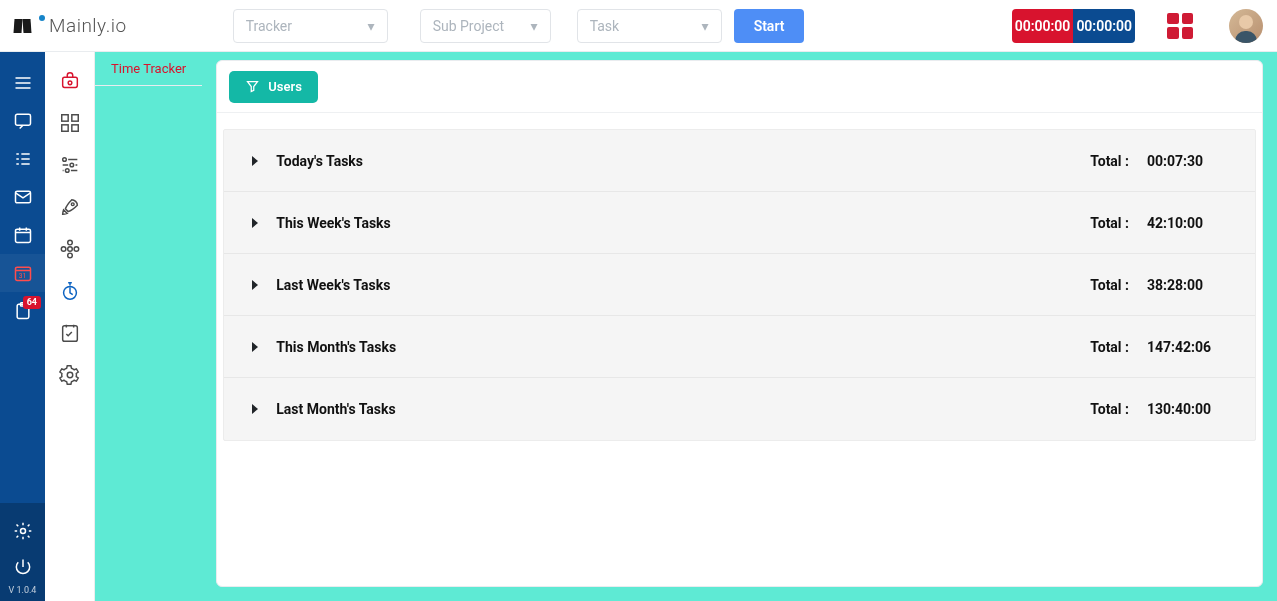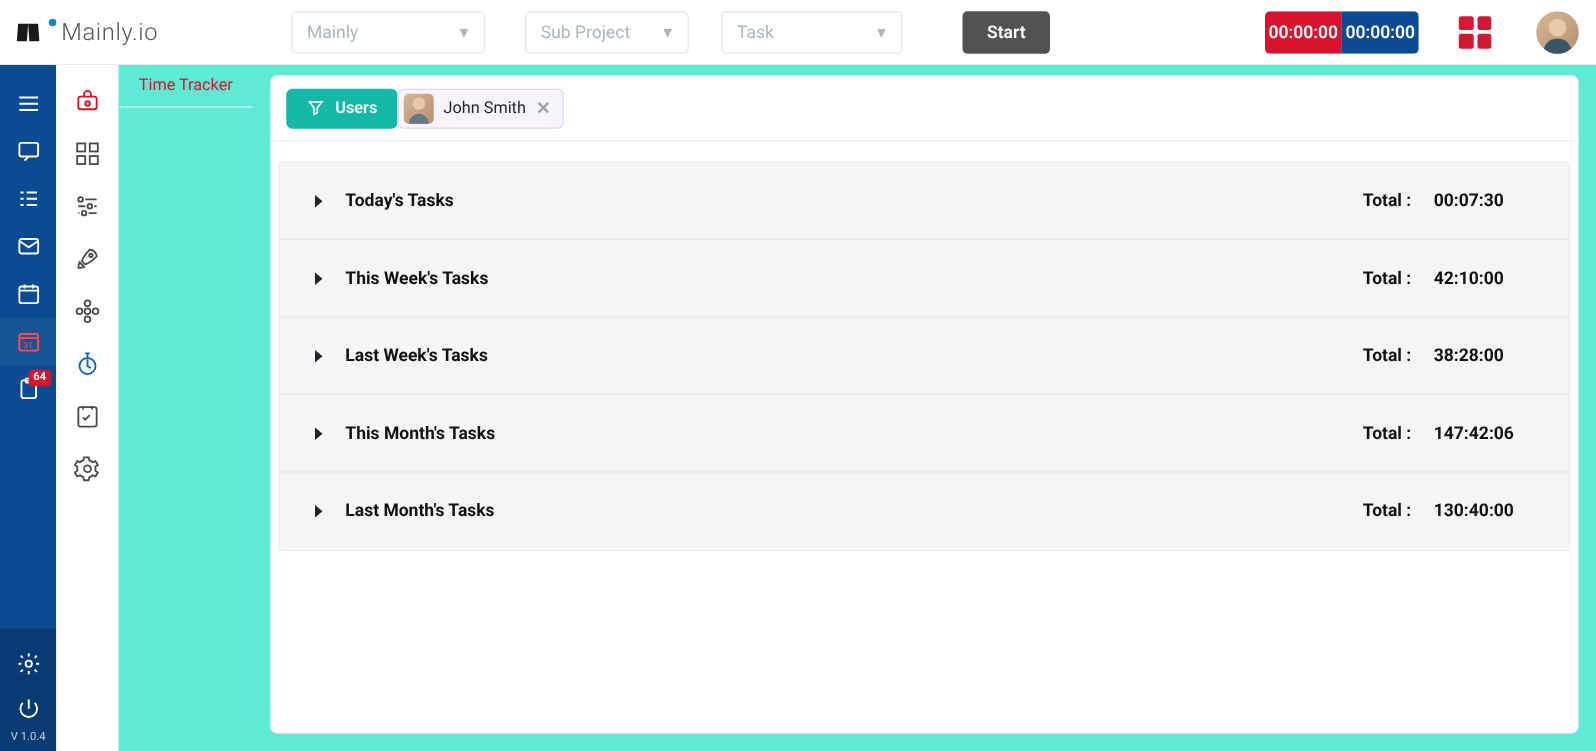--- a/index.html
+++ b/index.html
@@ -8,21 +8,21 @@
 .logo{display:flex;align-items:center;gap:6px;font-size:19px;color:#555;font-weight:300;letter-spacing:0.5px;margin-right:90px}
 .logo .dot{width:6px;height:6px;border-radius:50%;background:#1684c9;display:inline-block;position:relative;top:-8px;left:2px}
 .logo .books{display:flex;gap:1px}
 .logo .book{width:8px;height:14px;background:#1a1a1a;display:inline-block;transform:skewX(-4deg)}
 .logo .book:nth-child(2){transform:skewX(4deg)}
 .sel{height:34px;border:1px solid #e1e4e8;border-radius:4px;background:#fff;display:flex;align-items:center;justify-content:space-between;padding:0 12px;color:#adb5bd;font-size:14px;cursor:pointer}
 .sel.w1{width:155px;margin-left:4px}
 .sel.w2{width:131px;margin-left:20px}
 .sel.w3{width:145px;margin-left:14px}
 .sel .chev{color:#adb5bd}
-.start-btn{height:34px;padding:0 20px;background:#404040;color:#fff;border:none;border-radius:4px;font-size:14px;font-weight:600;margin-left:36px;cursor:pointer;opacity:0.9}
+.start-btn{height:34px;padding:0 20px;background:#3b82f6;color:#fff;border:none;border-radius:4px;font-size:14px;font-weight:600;cursor:pointer;opacity:0.9}
 .spacer{flex:1}
 .timer-box{display:flex;border-radius:4px;overflow:hidden;height:34px;margin-right:20px}
 .timer{display:flex;align-items:center;padding:0 3px;color:#fff;font-size:14px;font-weight:600;font-variant-numeric:tabular-nums}
 .timer.red{background:#d8132e}
 .timer.blue{background:#0b4b91}
 .grid-ic{width:26px;height:26px;display:grid;grid-template-columns:1fr 1fr;grid-template-rows:1fr 1fr;gap:3px;cursor:pointer;margin-right:24px}
 .grid-ic span{background:#cf1b35;border-radius:2px}
 .avatar{width:34px;height:34px;border-radius:50%;background:linear-gradient(135deg,#d4b896,#b89070);cursor:pointer;position:relative;overflow:hidden}
 .avatar::after{content:"";position:absolute;width:14px;height:14px;background:#e8c9a8;border-radius:50%;top:6px;left:10px}
 .avatar::before{content:"";position:absolute;width:22px;height:14px;background:#3a5568;border-radius:10px 10px 0 0;bottom:-2px;left:6px}
@@ -66,21 +66,21 @@
 <div class="topbar">
   <div class="logo">
     <span class="books">
         <span class="book"></span>
         <span class="book"></span>
       </span>
     <span class="dot"></span>
     <span>Mainly.io</span>
   </div>
   <div class="sel w1">
-    <span>Mainly</span>
+    <span>Tracker</span>
     <span class="chev">▾</span>
   </div>
   <div class="sel w2">
     <span>Sub Project</span>
     <span class="chev">▾</span>
   </div>
   <div class="sel w3">
     <span>Task</span>
     <span class="chev">▾</span>
   </div>
@@ -225,25 +225,20 @@
   <div class="main">
     <div class="crumb">Time Tracker</div>
     <div class="panel">
       <div class="filters">
         <button class="users-btn">
           <svg viewBox="0 0 24 24">
               <path d="M4 4h16l-6 8v6l-4 2v-8L4 4z"></path>
             </svg>
           <span>Users</span>
         </button>
-        <div class="chip">
-          <span class="mini"></span>
-          <span>John Smith</span>
-          <span class="x">✕</span>
-        </div>
       </div>
       <div class="listwrap">
         <div class="acc" id="acc">
             <div class="row">
               <span class="tri"></span>
               <span class="ttl">Today's Tasks</span>
               <span class="tot-l">Total :</span>
               <span class="tot-v">00:07:30</span>
             </div>
             <div class="row">

